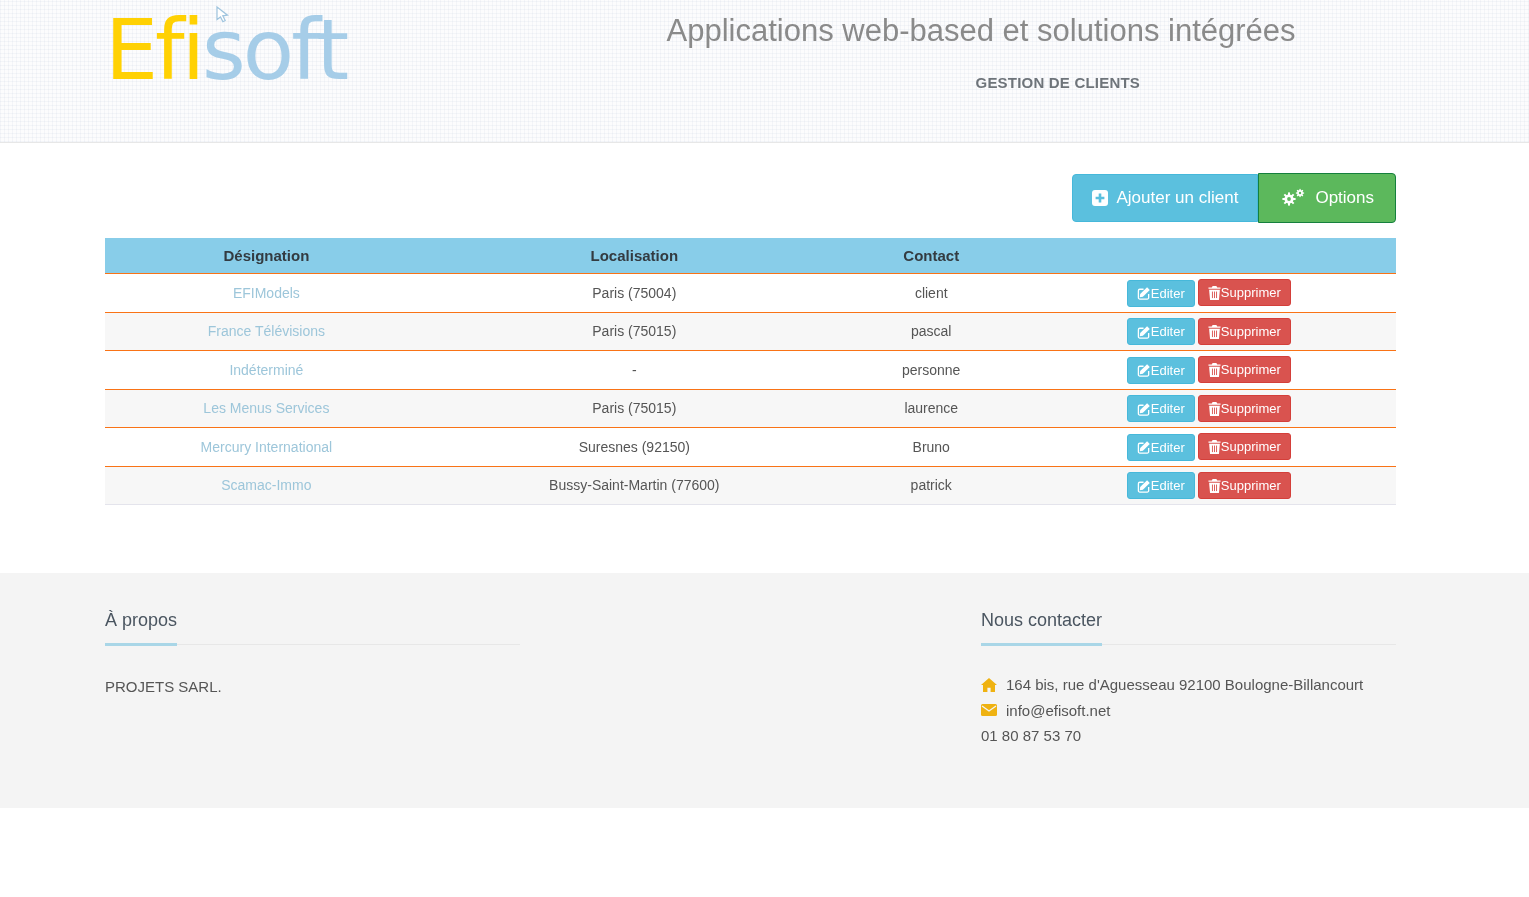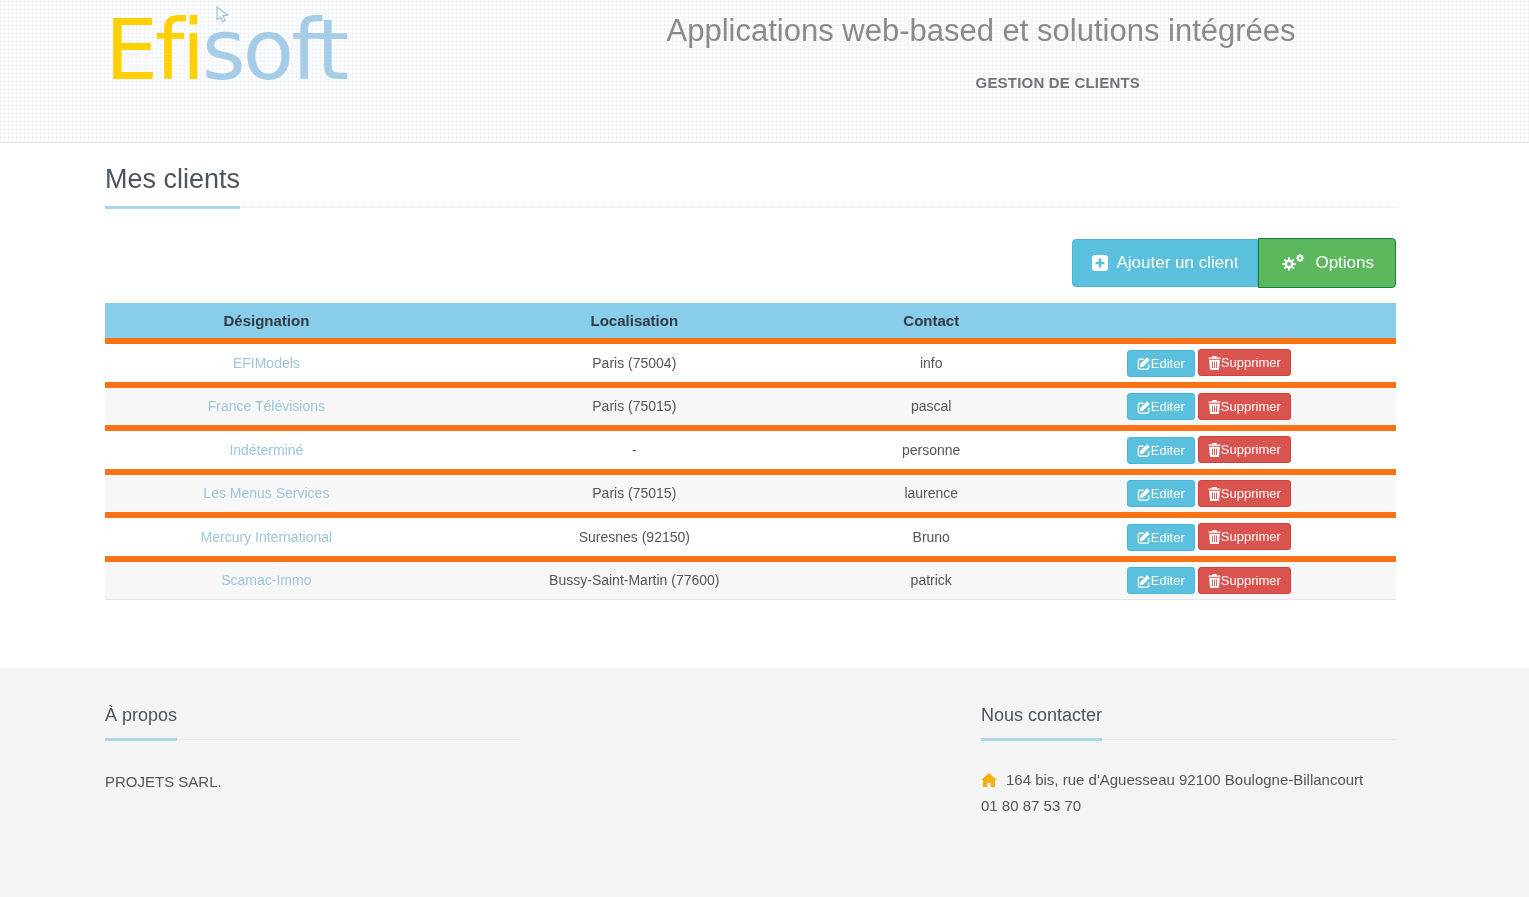--- a/index.html
+++ b/index.html
@@ -85,21 +85,21 @@
   .clients-table { width: 100%; border-collapse: collapse; margin-top: 15px; font-size: 14px; }
   .clients-table thead th {
     background: #88cde9; color: #333b41; font-weight: bold;
     padding: 9px 8px; text-align: center; font-size: 15px;
   }
   .clients-table col.c1 { width: 25%; }
   .clients-table col.c2 { width: 32%; }
   .clients-table col.c3 { width: 14%; }
   .clients-table col.c4 { width: 29%; }
   .clients-table tbody td {
-    padding: 5px 8px; text-align: center; border-top: 6px solid #f97316;
+    padding: 5px 8px; text-align: center; border-top: 1px solid #f97316;
     color: #555;
   }
   .clients-table tbody tr:last-child td { border-bottom: 1px solid #e4e4ec; }
   .clients-table tbody tr:nth-child(even) { background: #f7f7f7; }
   .client-link { color: #9dc6da; text-decoration: none; }
   td.actions { text-align: right; padding-right: 8px; white-space: nowrap; }
   .btn-xs {
     font-size: 13px; padding: 4px 9px; border-radius: 3px; height: 27px;
   }
   .btn-edit { background: #5bc0de; border: 1px solid #46b8da; }
@@ -135,23 +135,20 @@
       <nav>
         <div class="nav-row2">
           <a class="nav-link" href="#">GESTION DE CLIENTS</a>
         </div>
       </nav>
     </div>
   </div>
 </header>
 
 <main class="main">
-  <div class="page-title-wrap">
-    <h1><span class="title-underline">Mes clients</span></h1>
-  </div>
 
   <div class="toolbar">
     <button class="btn btn-add">
       <svg class="ico" width="16" height="16" viewBox="0 0 16 16">
         <rect width="16" height="16" rx="3" fill="#ffffff"></rect>
         <path d="M8 3.6 V12.4 M3.6 8 H12.4" stroke="#5bc0de" stroke-width="2.6"></path>
       </svg>
       <span>Ajouter un client</span>
     </button>
     <button class="btn btn-options">
@@ -189,21 +186,21 @@
         <th>Désignation</th>
         <th>Localisation</th>
         <th>Contact</th>
         <th></th>
       </tr>
     </thead>
     <tbody>
   <tr>
     <td><a href="#" class="client-link">EFIModels</a></td>
     <td><span>Paris (75004)</span></td>
-    <td><span>info</span></td>
+    <td><span>client</span></td>
     <td class="actions">
       <button class="btn btn-xs btn-edit">
         <svg class="ico" width="14" height="14" viewBox="0 0 15 15">
           <path fill="none" stroke="#ffffff" stroke-width="1.4" d="M12.5 8.5v4a1.5 1.5 0 0 1-1.5 1.5H3a1.5 1.5 0 0 1-1.5-1.5V5A1.5 1.5 0 0 1 3 3.5h4"></path>
           <path fill="#ffffff" d="M10.8 1.3l2.9 2.9-7.4 7.4-3.3.4.4-3.3z"></path>
         </svg>
         <span>Editer</span>
       </button><button class="btn btn-xs btn-del">
         <svg class="ico" width="13" height="15" viewBox="0 0 14 16">
           <path fill="#ffffff" d="M5 1h4l1 1.5h3.5V4H.5V2.5H4z"></path>
@@ -341,19 +338,26 @@
       <h2><span class="title-underline">Nous contacter</span></h2>
     </div>
     <ul class="contact-list">
       <li>
         <svg class="ico" width="16" height="14" viewBox="0 0 16 14">
           <path d="M8 0 L16 7 L14 7 L14 14 L9.6 14 L9.6 9.8 L6.4 9.8 L6.4 14 L2 14 L2 7 L0 7 Z" fill="#efb211"></path>
         </svg>
         <span>164 bis, rue d'Aguesseau 92100 Boulogne-Billancourt</span>
       </li>
       <li>
+        <svg class="ico" width="16" height="12" viewBox="0 0 16 12">
+          <rect width="16" height="12" rx="1.5" fill="#efb211"></rect>
+          <path d="M1 2 L8 7 L15 2" stroke="#f4f4f4" stroke-width="1.3" fill="none"></path>
+        </svg>
+        <span>info@efisoft.net</span>
+      </li>
+      <li>
 
         <span>01 80 87 53 70</span>
       </li>
 
     </ul>
   </div>
 </footer>
 
 </body></html>

